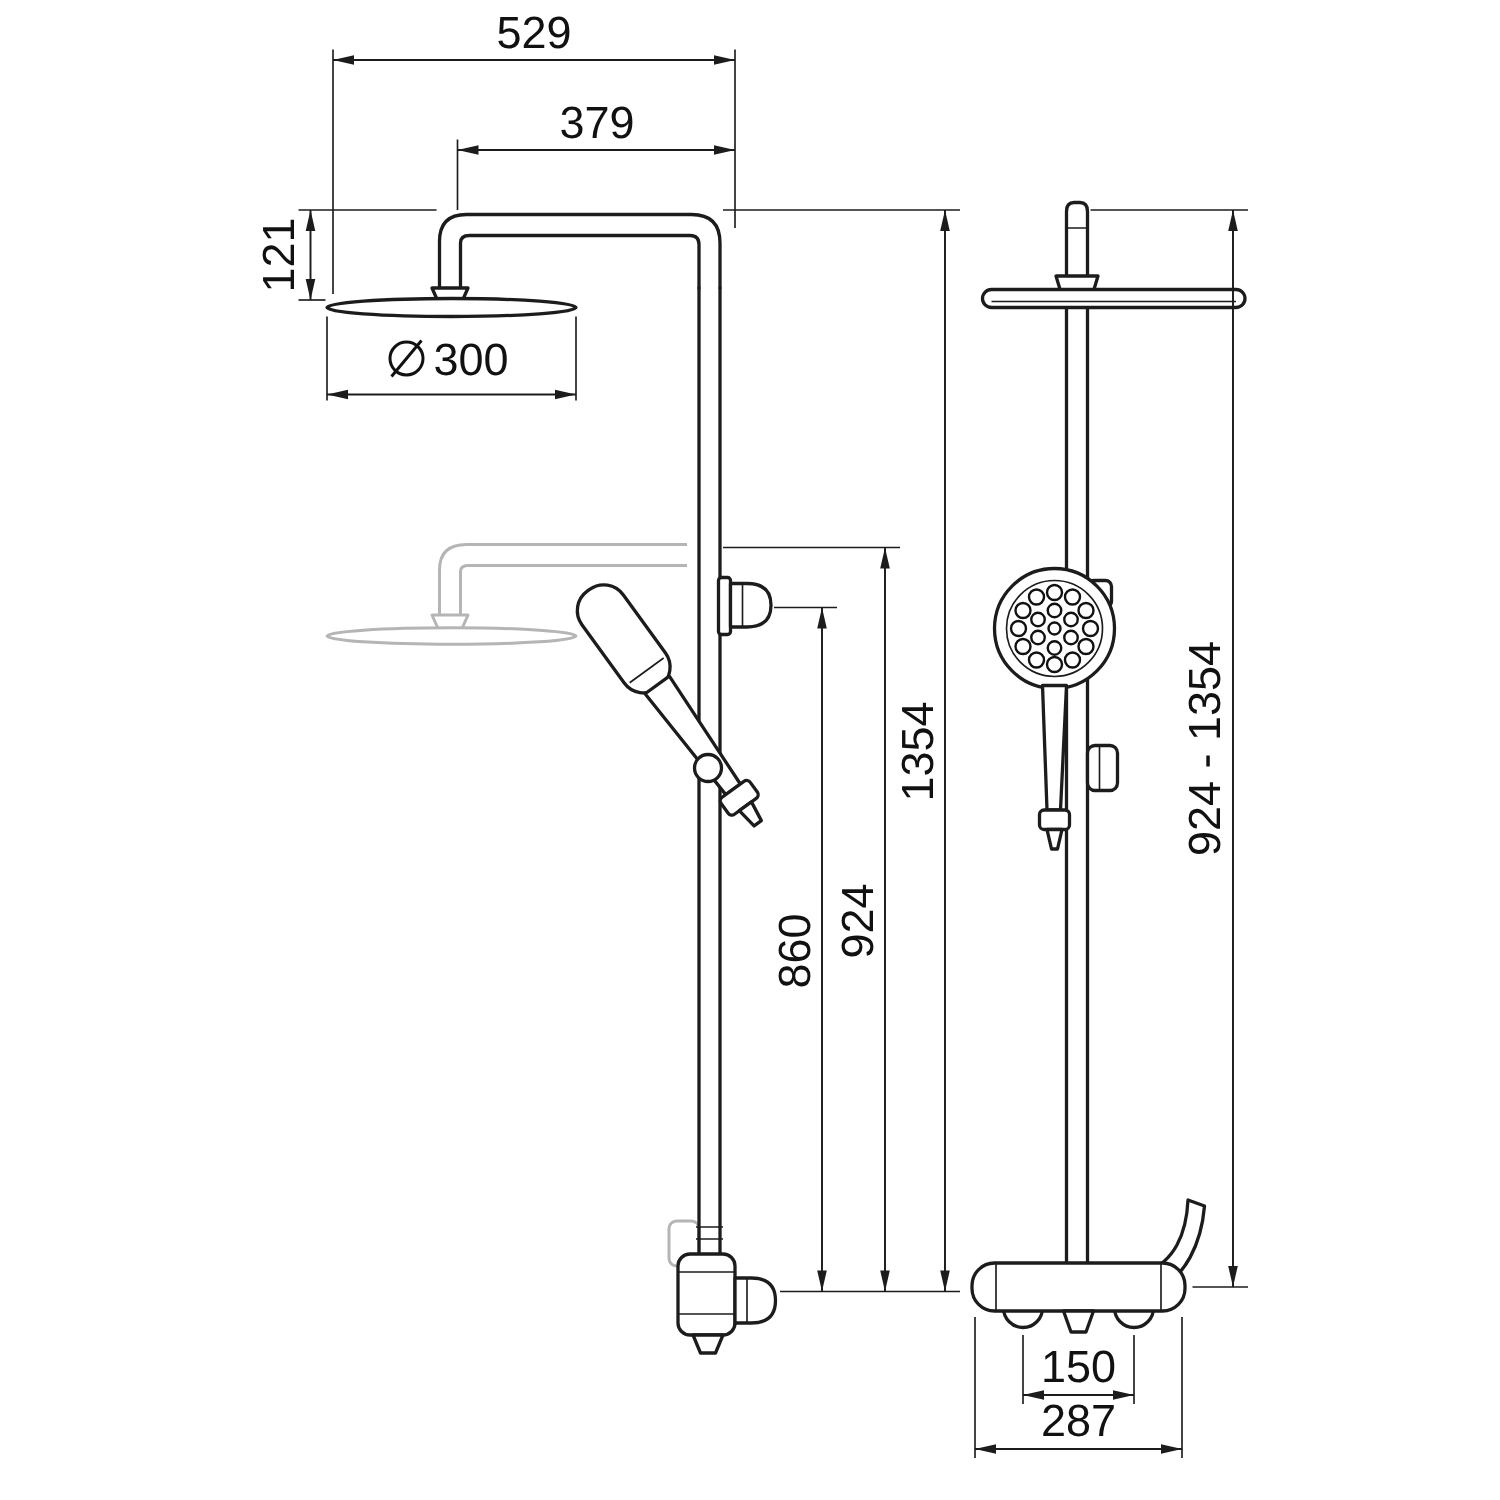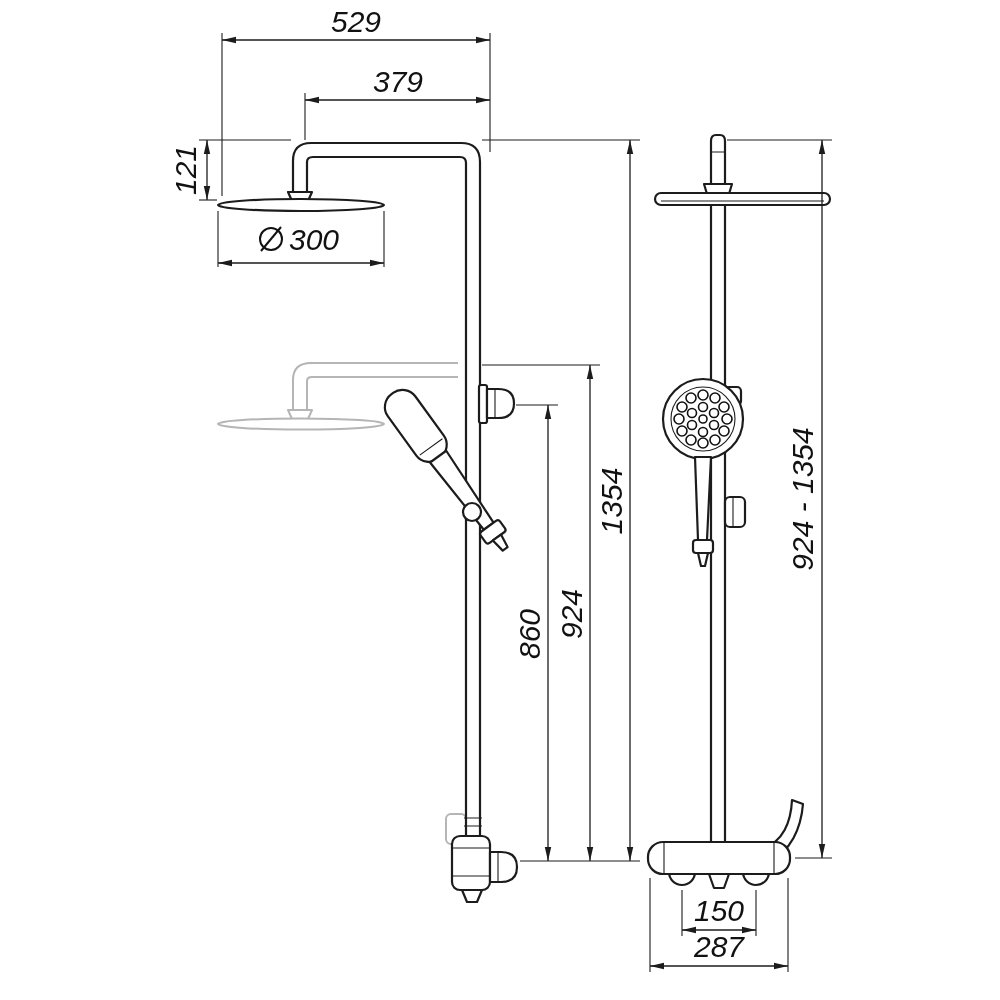--- a/index.html
+++ b/index.html
@@ -1,16 +1,16 @@
 <!DOCTYPE html>
 <html><head>
 <meta charset="utf-8">
 <style>
   html,body{margin:0;padding:0;background:#ffffff;}
-  .canvas{width:1000px;height:1000px;background:#fff;position:relative;font-family:"Liberation Sans","DejaVu Sans",sans-serif;font-style:italic;}
+  .canvas{width:1000px;height:1000px;background:#fff;position:relative;font-family:"Liberation Sans","DejaVu Sans",sans-serif;}
   svg{display:block;}
   .obj  {fill:none;stroke:#1c1c1c;stroke-width:2.2;stroke-linecap:round;stroke-linejoin:round;}
   .objf {fill:#ffffff;stroke:#1c1c1c;stroke-width:2.2;stroke-linejoin:round;}
   .thin {fill:none;stroke:#1c1c1c;stroke-width:1.1;}
   .sym  {fill:none;stroke:#111111;stroke-width:2;}
   .ghost {fill:none;stroke:#b5b5b5;stroke-width:2;stroke-linejoin:round;}
   .ghostf{fill:#ffffff;stroke:#b5b5b5;stroke-width:2;stroke-linejoin:round;}
   .dim {fill:none;stroke:#1c1c1c;stroke-width:1.3;}
   .ext {fill:none;stroke:#1c1c1c;stroke-width:1.1;}
   .noz {fill:#ffffff;stroke:#111111;stroke-width:1.6;}

